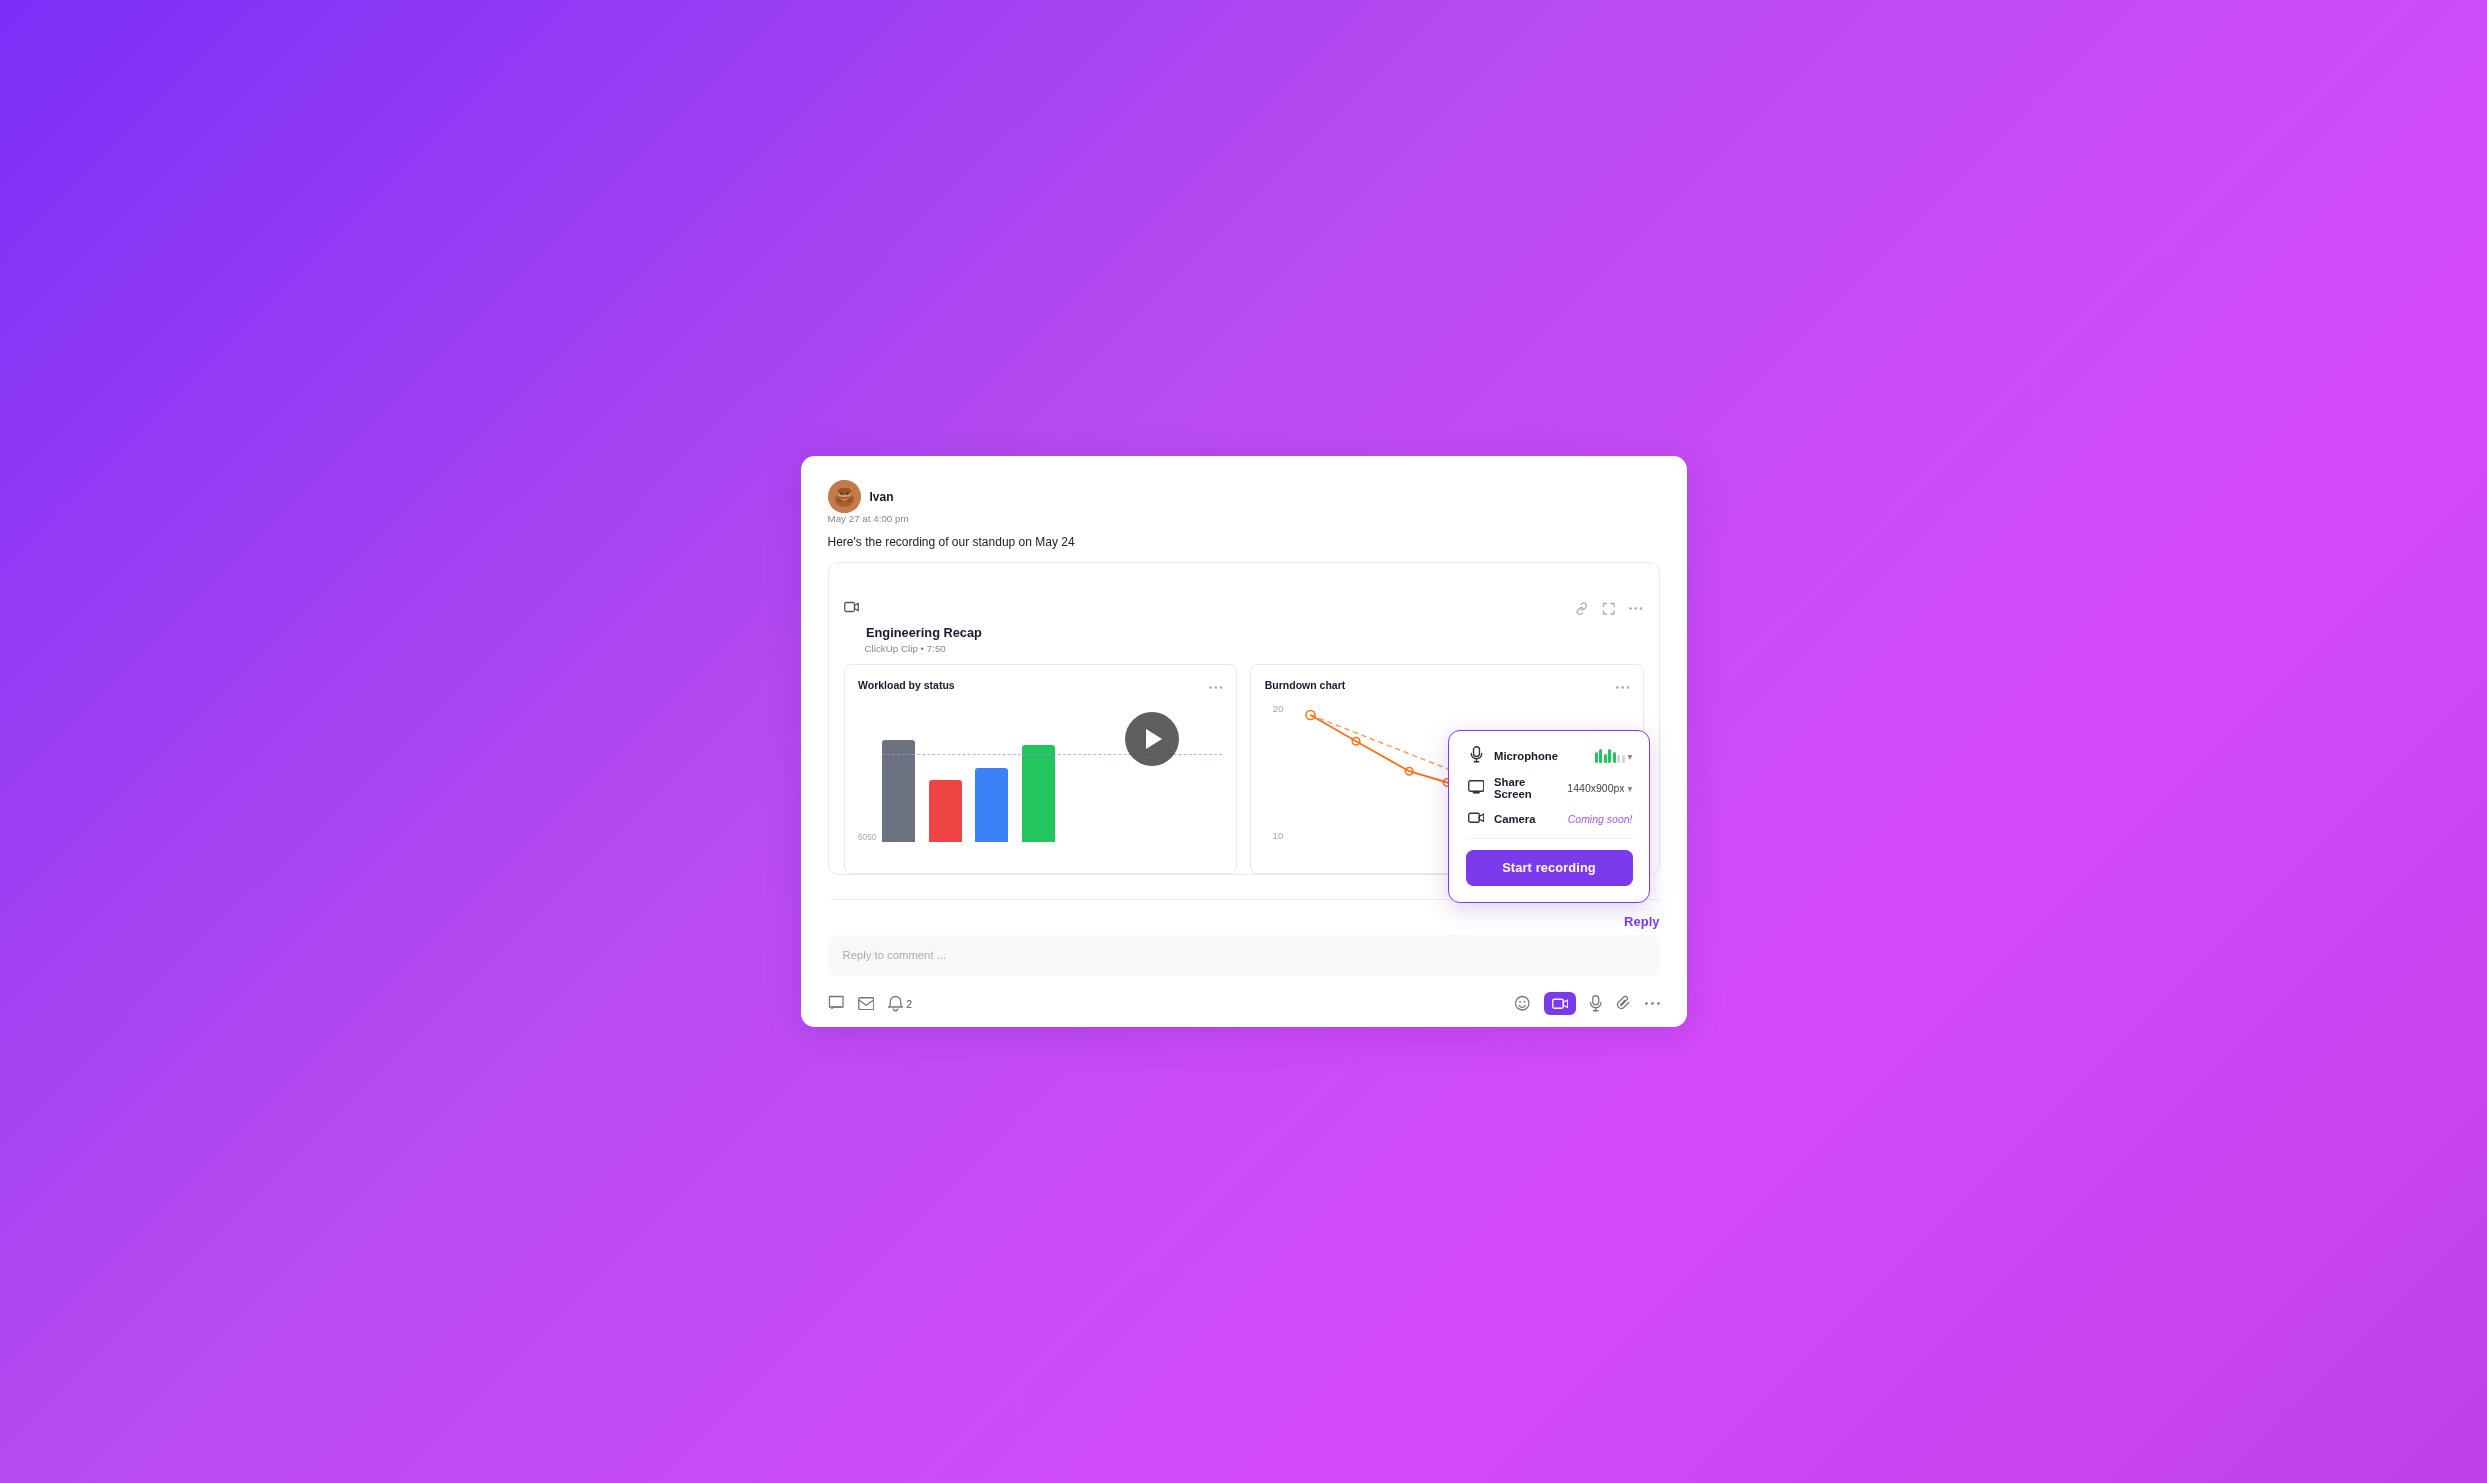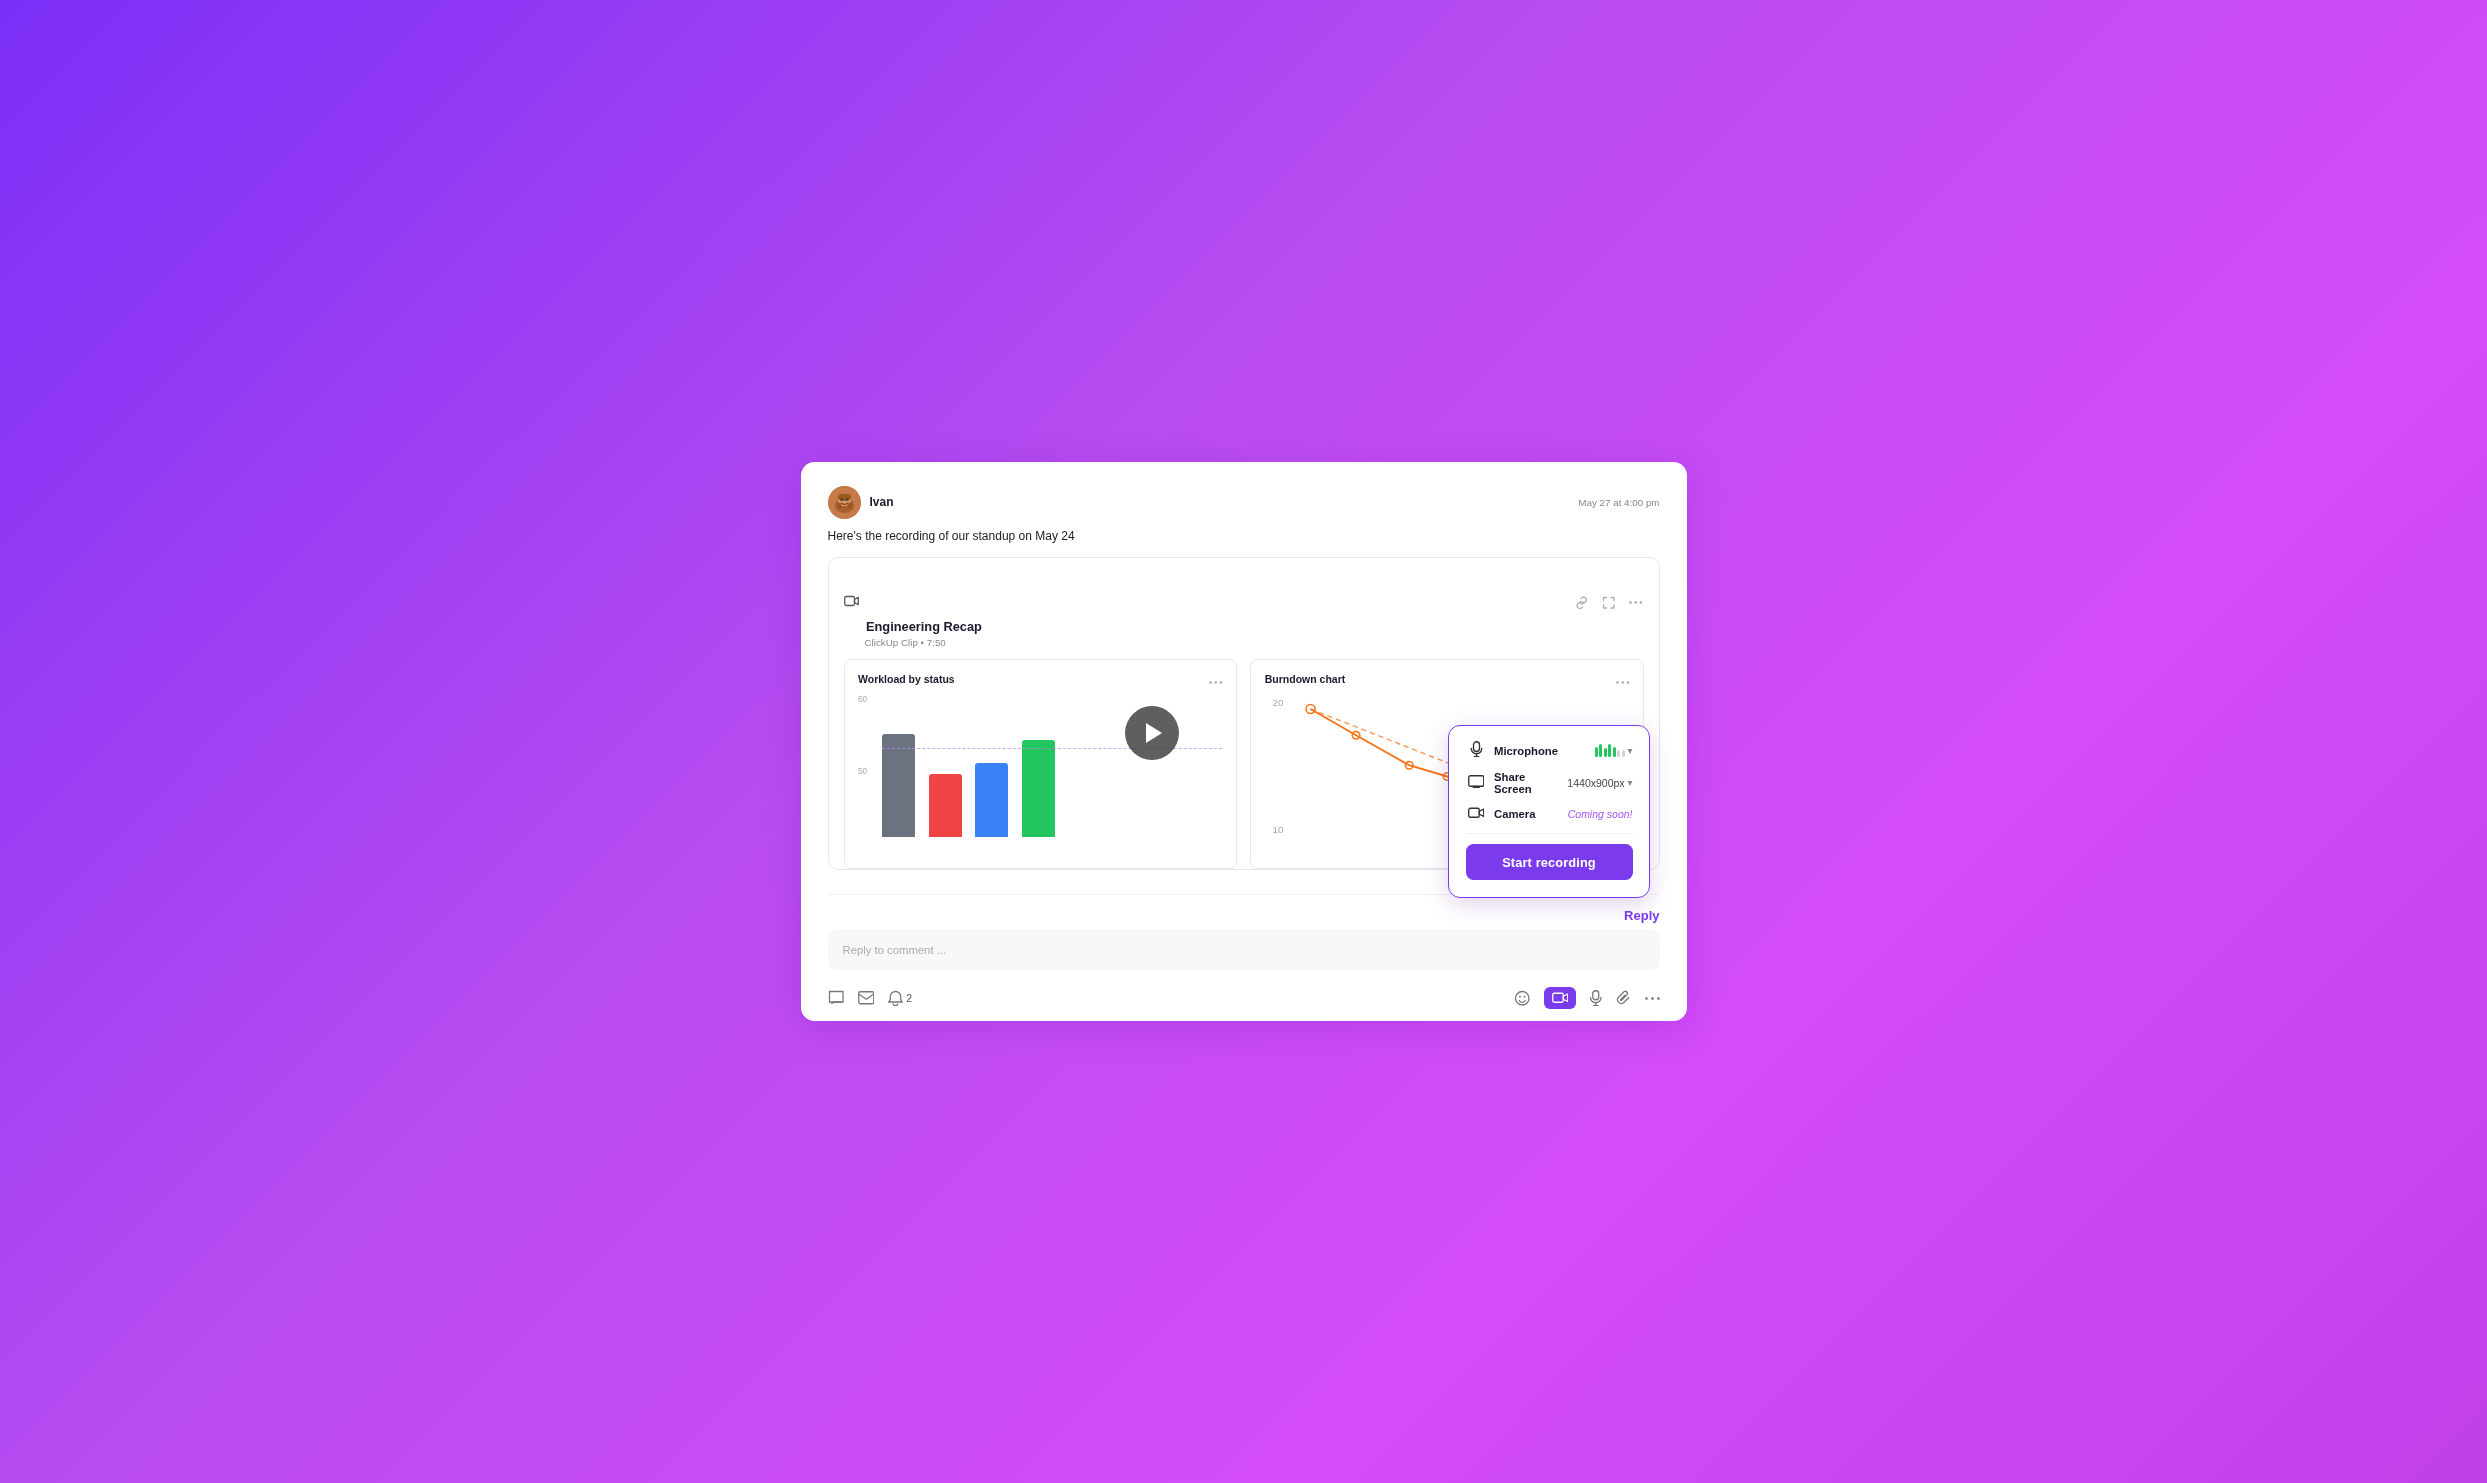--- a/index.html
+++ b/index.html
@@ -16,23 +16,24 @@
       border-radius: 13.5px;
       width: 886px;
       max-width: 98vw;
       padding: 24px 27px 0 27px;
       box-shadow: 0 6px 36px rgba(80,0,160,0.18);
       position: relative;
       overflow: visible;
     }
     .post-header {
       display: flex;
-      align-items: center;
+      align-items: flex-start;
       justify-content: space-between;
       margin-bottom: 10.5px;
+      flex-direction: column;
     }
     .post-author {
       display: flex;
       align-items: center;
       gap: 9px;
     }
     .avatar {
       width: 33px;
       height: 33px;
       border-radius: 50%;
@@ -151,21 +152,20 @@
       position: relative;
       padding-left: 24px;
       padding-bottom: 7.5px;
     }
     .bar-y-axis {
       position: absolute;
       left: 0;
       top: 0;
       height: 100%;
       display: flex;
-      flex-direction: column;
       justify-content: space-between;
       align-items: flex-end;
       padding-bottom: 7.5px;
     }
     .bar-y-label {
       font-size: 8.3px;
       color: #aaa;
     }
     .bars-container {
       display: flex;

